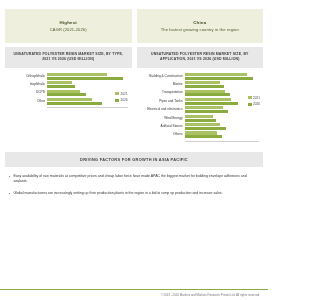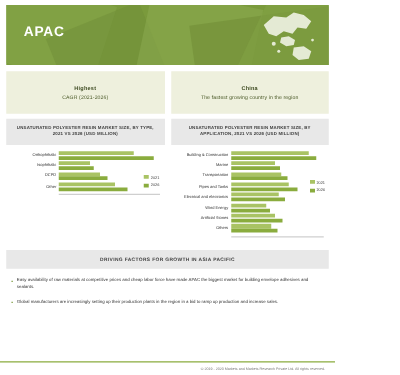--- a/index.html
+++ b/index.html
@@ -93,36 +93,20 @@
     border-top: 1px solid #8aac3e;
     padding: 3px 8px 3px 0; text-align: right;
   }
   .footer-tx { font-size: 2.9px; color: #777; }
 </style>
 </head>
 <body>
 
 <div class="page">
 
-  <div class="banner">
-    <div class="facet f1"></div>
-    <div class="facet f2"></div>
-    <div class="facet f3"></div>
-    <div class="facet f4"></div>
-    <div class="facet f5"></div>
-    <div class="banner-title">APAC</div>
-    <svg class="banner-map" viewBox="0 0 48 42">
-      <path fill="#e4ead4" d="M6 12 L14 5 L24 6 L30 2 L38 4 L44 9 L40 15 L33 14 L29 19 L22 17 L16 21 L10 19 Z"></path>
-      <path fill="#e4ead4" d="M20 22 L26 21 L31 24 L30 28 L24 29 L19 26 Z"></path>
-      <path fill="#e4ead4" d="M30 30 L38 29 L44 33 L42 39 L34 40 L29 36 Z"></path>
-      <circle fill="#e4ead4" cx="14" cy="27" r="1.6"></circle>
-      <circle fill="#e4ead4" cx="18" cy="33" r="1.2"></circle>
-      <circle fill="#e4ead4" cx="45" cy="24" r="1.1"></circle>
-    </svg>
-  </div>
 
   <div class="callouts">
     <div class="callout">
       <div class="callout-main">Highest</div>
       <div class="callout-sub">CAGR (2021-2026)</div>
     </div>
     <div class="callout">
       <div class="callout-main">China</div>
       <div class="callout-sub">The fastest growing country in the region</div>
     </div>

